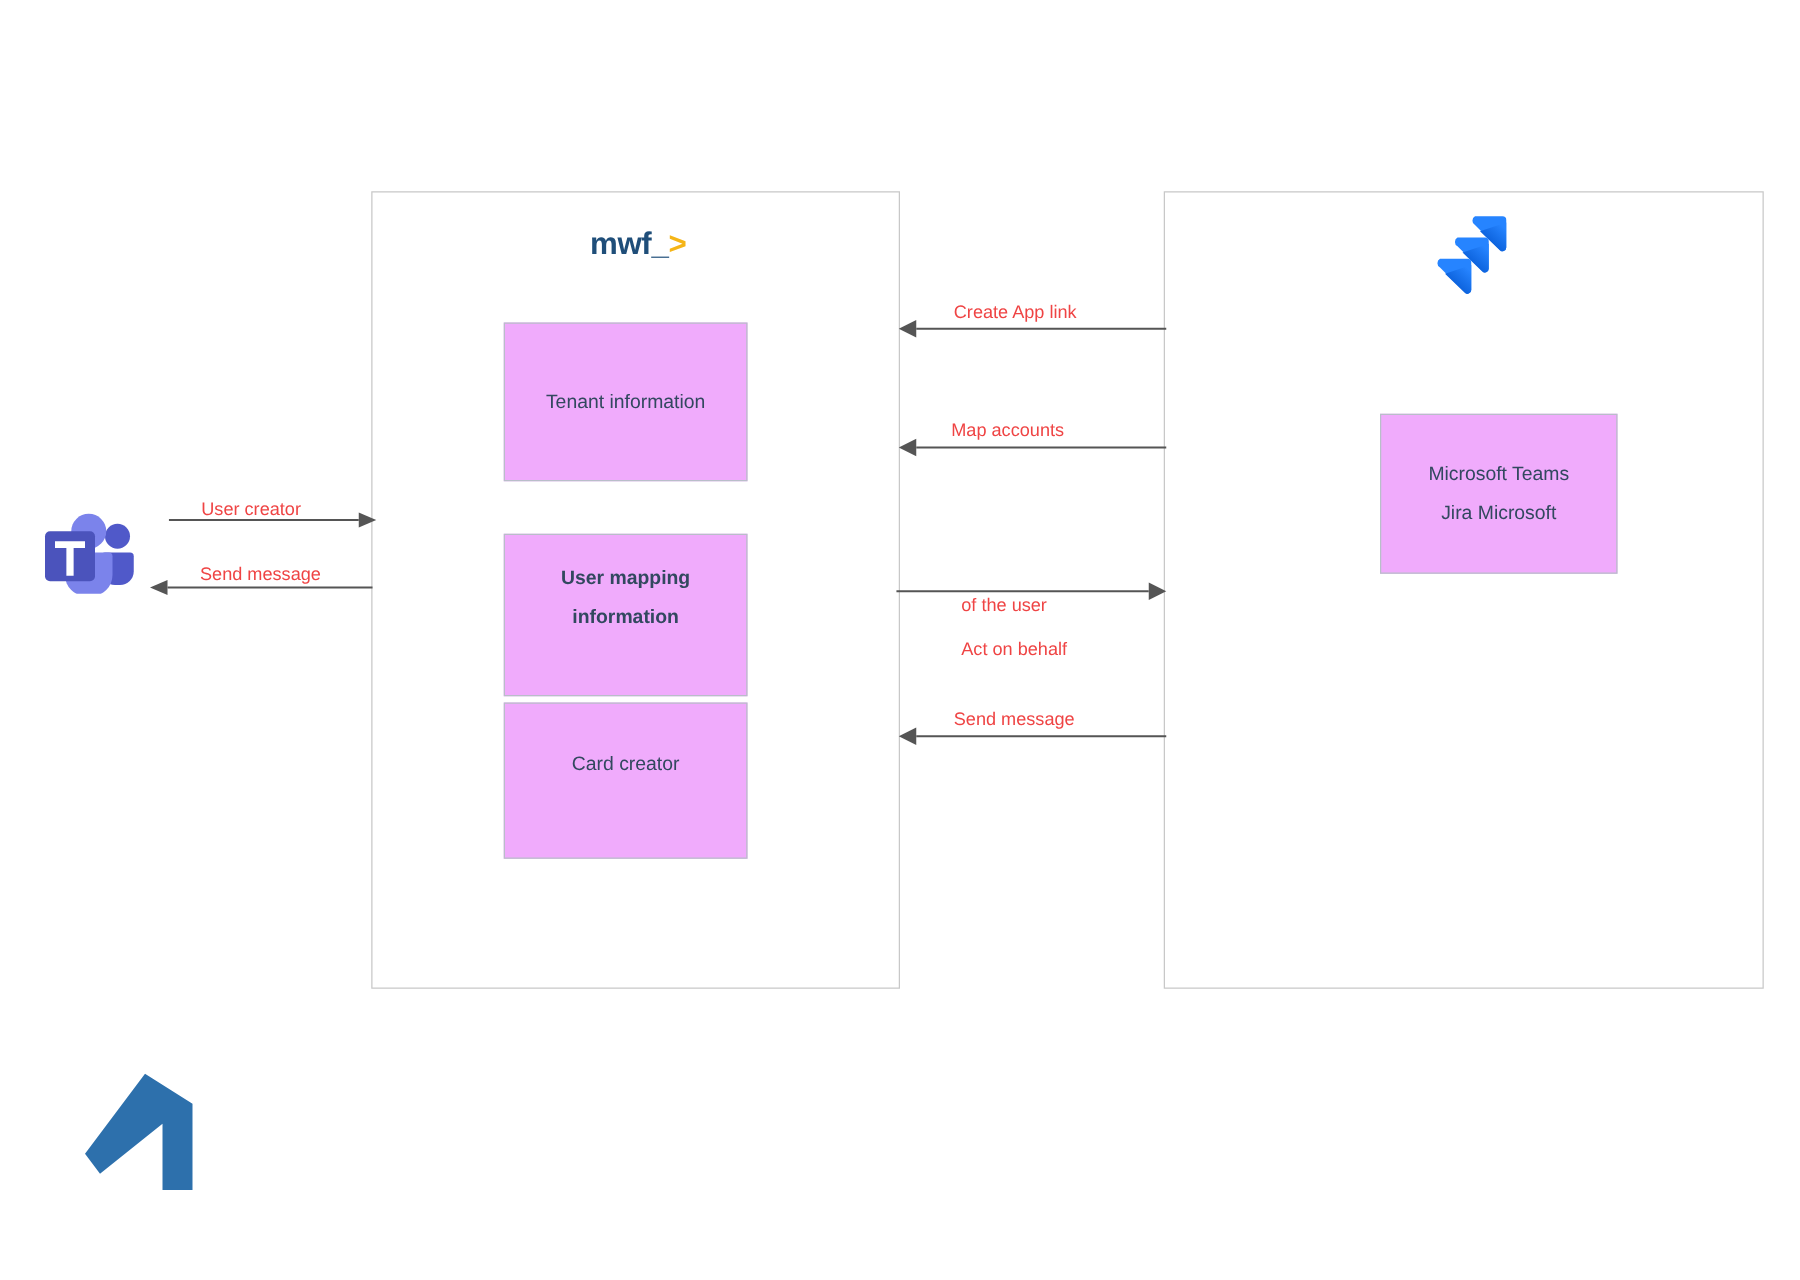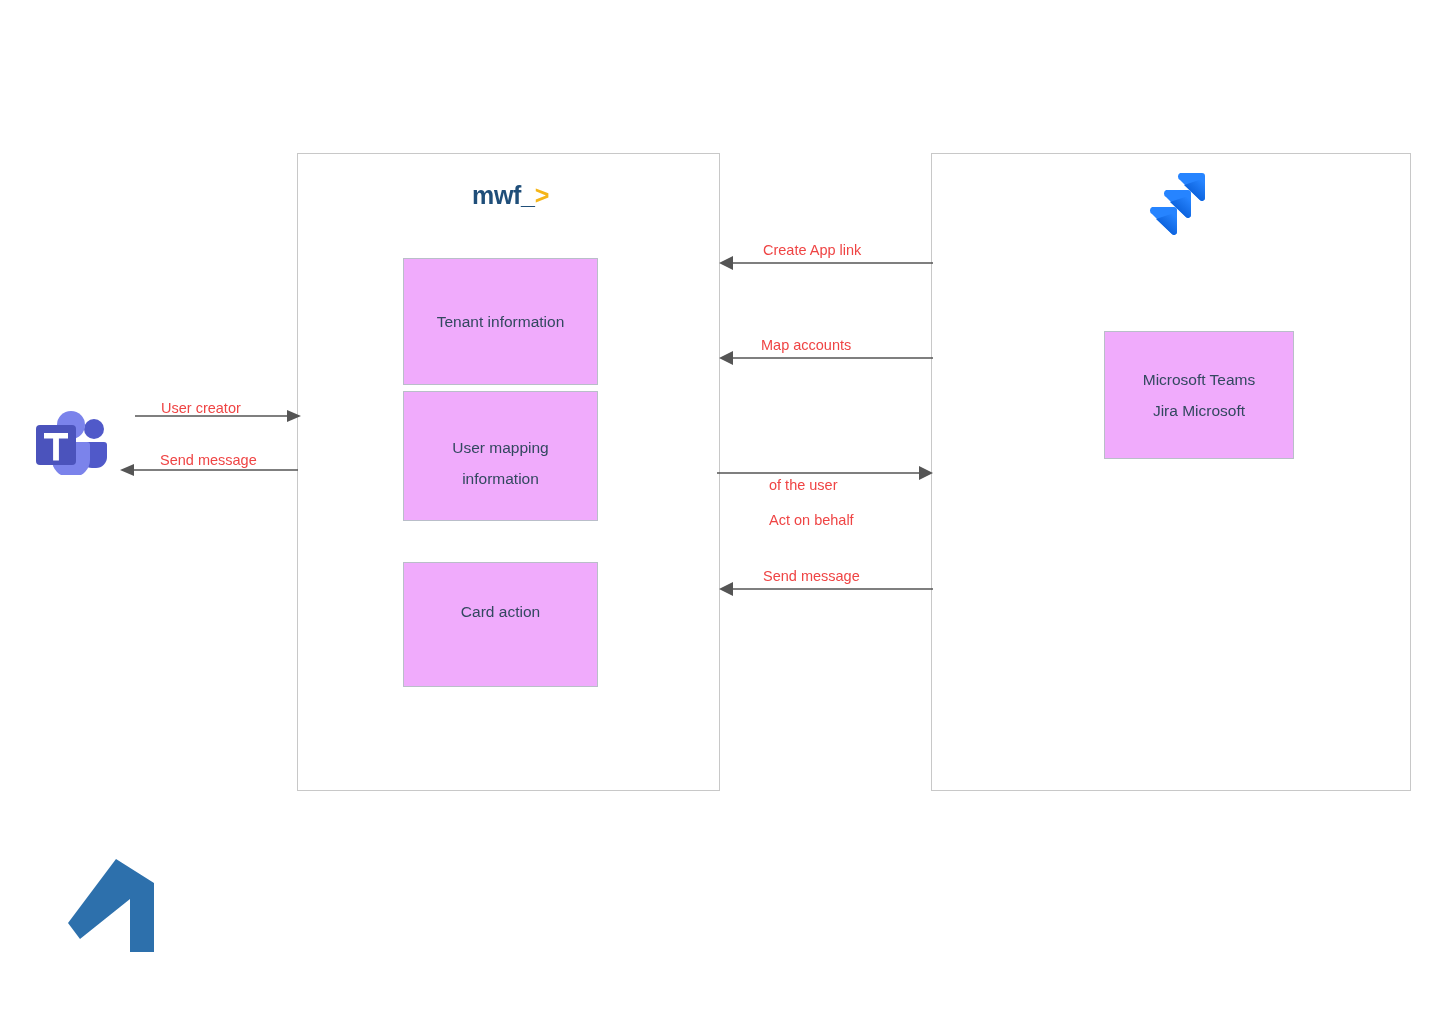--- a/index.html
+++ b/index.html
@@ -75,27 +75,27 @@
   <div class="container-box" style="left:297px; top:153px; width:423px; height:638px;"></div>
 
   <div class="brand-logo" style="left:472px; top:181px;">
     <span>mwf_</span><span class="chev">&gt;</span>
   </div>
 
   <div class="inner-box" style="left:403px; top:258px; width:195px; height:127px; justify-content:center;">
     <span class="line">Tenant information</span>
   </div>
 
-  <div class="inner-box" style="left:403px; top:391px; width:195px; height:130px; justify-content:flex-start; padding-top:40px;">
+  <div class="inner-box" style="left:403px; top:427px; width:195px; height:130px; justify-content:flex-start; padding-top:19px;font-weight:bold;">
     <span class="line">User mapping</span>
     <span class="line">information</span>
   </div>
 
   <div class="inner-box" style="left:403px; top:562px; width:195px; height:125px; justify-content:flex-start; padding-top:33px;">
-    <span class="line">Card action</span>
+    <span class="line">Card creator</span>
   </div>
 
   <div class="container-box" style="left:931px; top:153px; width:480px; height:638px;"></div>
 
   <div class="icon-wrap" style="left:1136px; top:168px; width:72px; height:72px;">
     <svg width="72" height="72" viewBox="0 0 72 72" xmlns="http://www.w3.org/2000/svg">
       <defs>
         <linearGradient id="jg1" x1="0.2" y1="1" x2="0.9" y2="0.15">
           <stop offset="0%" stop-color="#0052cc"></stop>
           <stop offset="100%" stop-color="#2684ff"></stop>

